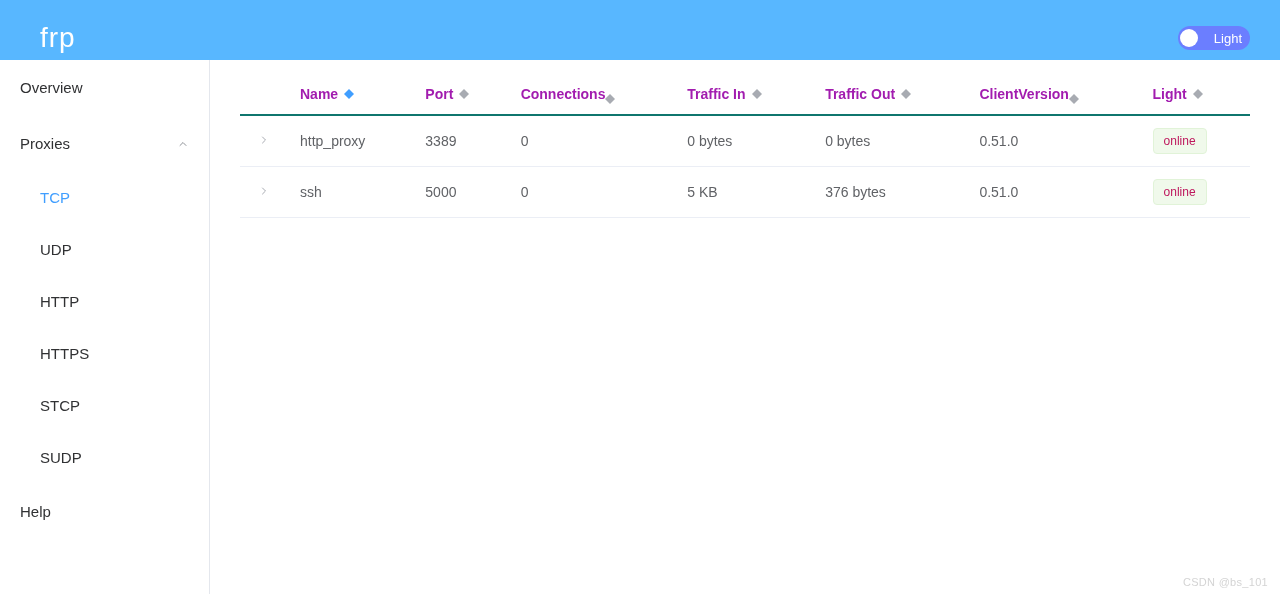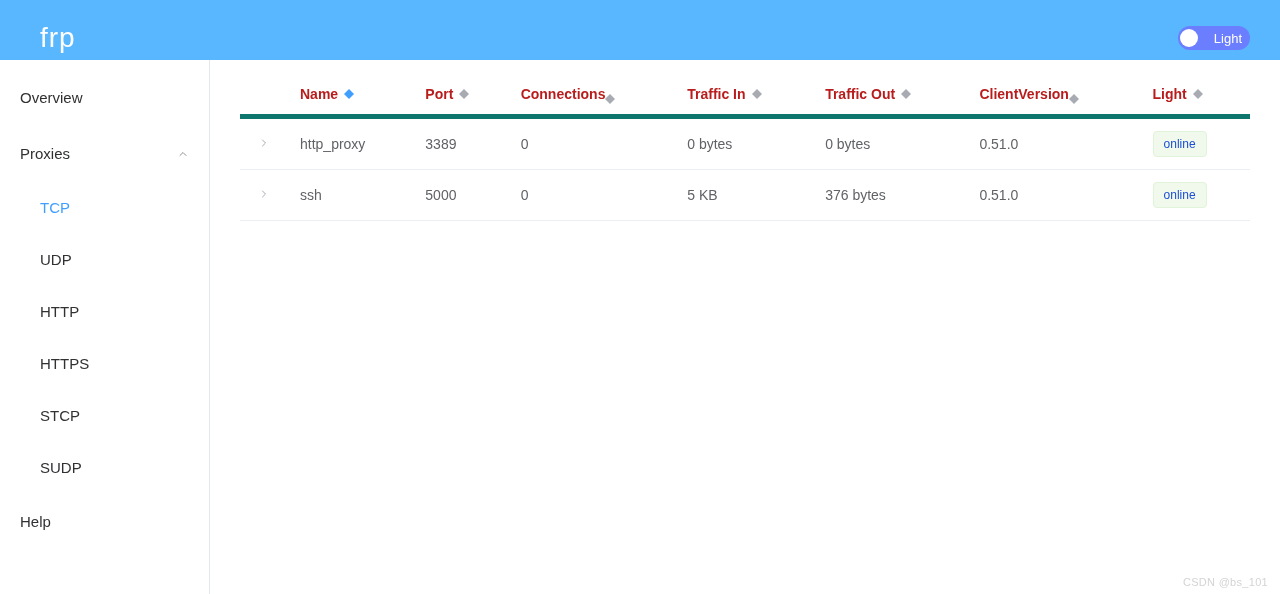--- a/index.html
+++ b/index.html
@@ -35,21 +35,20 @@
       gap: 16px;
     }
     .theme-toggle .knob {
       width: 18px; height: 18px; border-radius: 50%; background: #fff;
     }
     .theme-toggle .lbl { color: #fff; font-size: 13px; }
     .container { display: flex; min-height: calc(100vh - 60px); position: relative; }
     .sidebar {
       width: 210px;
       border-right: 1px solid #e4e7ed;
-      padding-top: 10px;
       background: #fff;
     }
     .menu-item, .submenu-title {
       height: 56px;
       line-height: 56px;
       padding-left: 20px;
       color: #303133;
       cursor: pointer;
       font-size: 15px;
       position: relative;
@@ -67,23 +66,23 @@
     }
     .sub-item.active { color: #409eff; }
     .main {
       flex: 1;
       padding: 16px 30px;
     }
     table { width: 100%; border-collapse: collapse; }
     th {
       text-align: left;
       font-weight: 600;
-      color: #b91c1c;
+      color: #a21caf;
       padding: 10px 12px;
-      border-bottom: 5px solid #0f766e;
+      border-bottom: 2px solid #0f766e;
       vertical-align: top;
     }
     th.expand-col { width: 48px; }
     th .th-wrap { display: flex; align-items: center; gap: 6px; }
     th.wrap-col .th-wrap { display: block; }
     th.wrap-col .sort-icons { margin-top: 4px; }
     td {
       padding: 12px;
       border-bottom: 1px solid #ebeef5;
       color: #606266;
@@ -96,21 +95,21 @@
       cursor: pointer;
     }
     .sort-icons svg { display:block; }
     .tag {
       display: inline-block;
       padding: 2px 10px;
       border-radius: 4px;
       font-size: 12px;
       line-height: 20px;
     }
-    .tag.success { background: #f0f9eb; color: #1d4ed8; border: 1px solid #e1f3d8; }
+    .tag.success { background: #f0f9eb; color: #be185d; border: 1px solid #e1f3d8; }
     .watermark {
       position: absolute; right: 12px; bottom: 6px;
       font-size: 11px; color: #d4d4d4; letter-spacing: 0.3px; margin-top: 30px;
     }
   </style>
 </head>
 <body>
 
 <div class="header">
   <div class="logo">frp</div>

